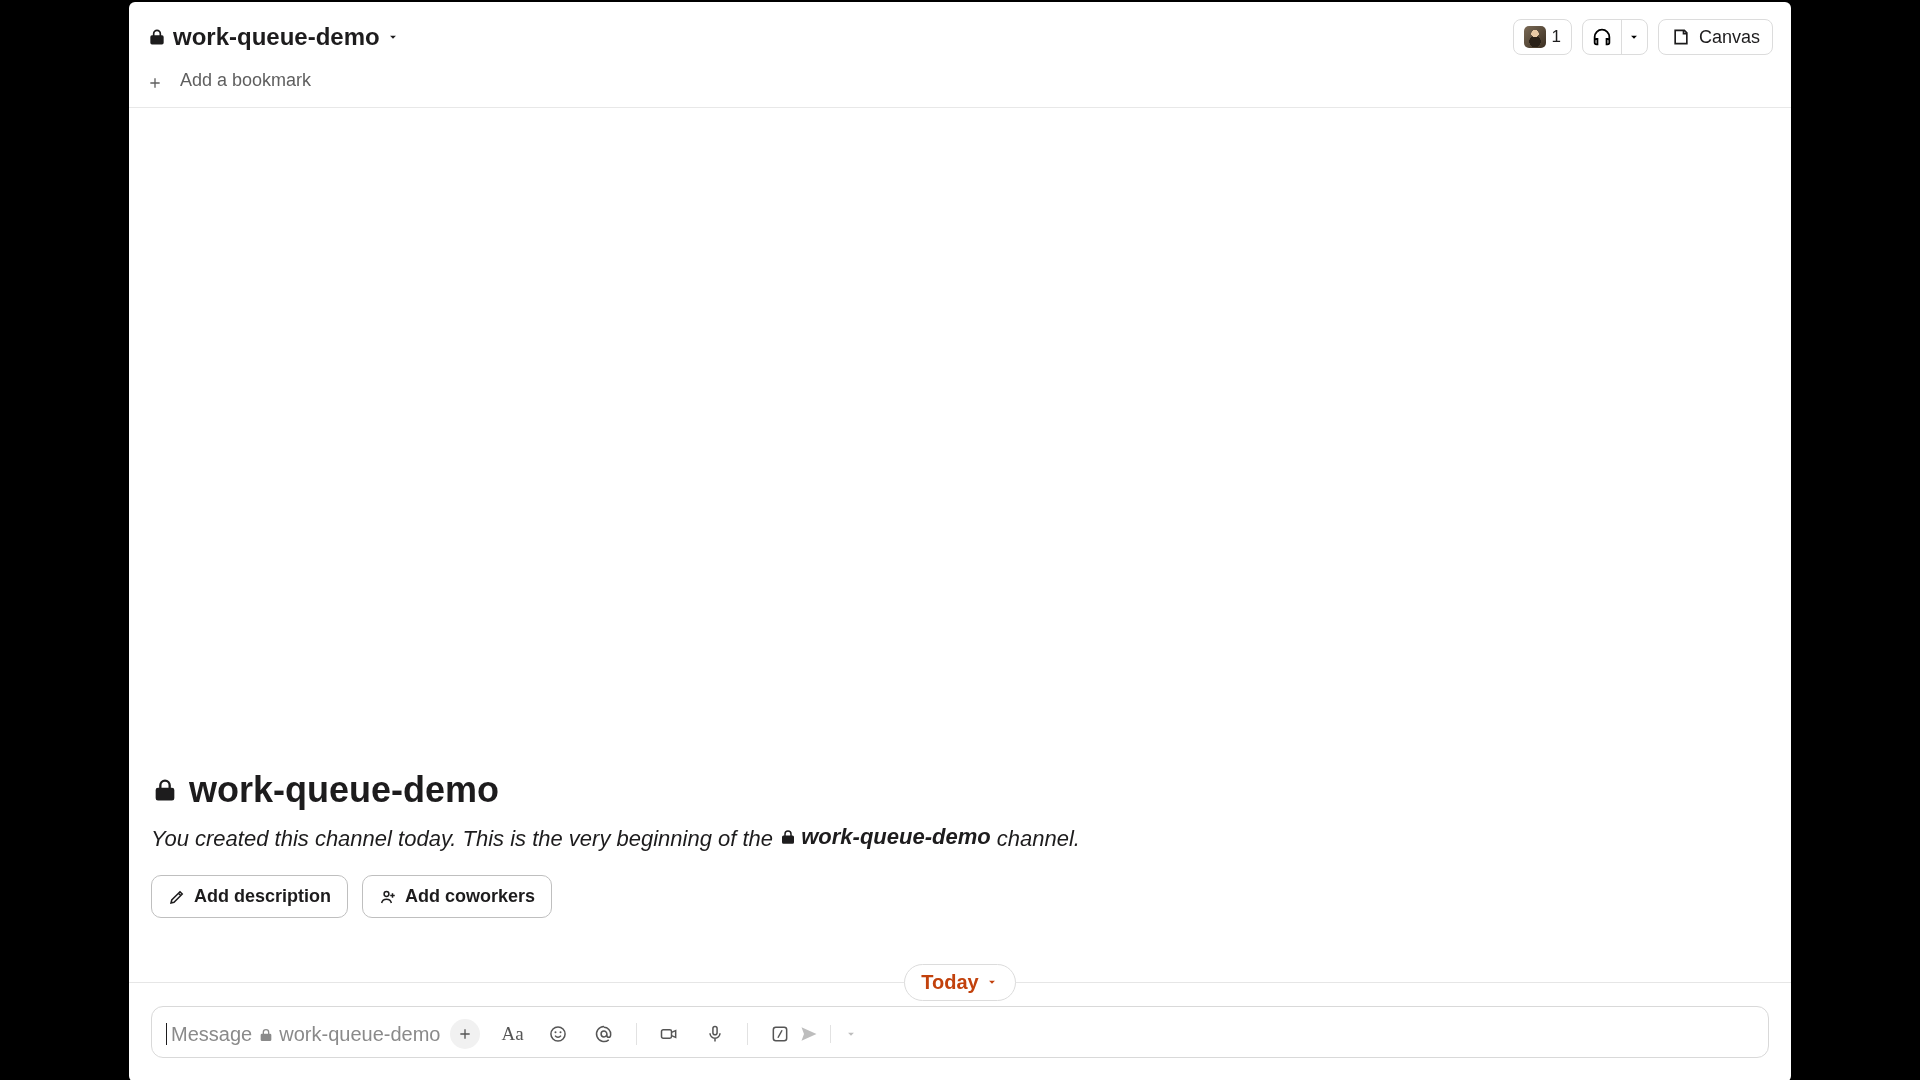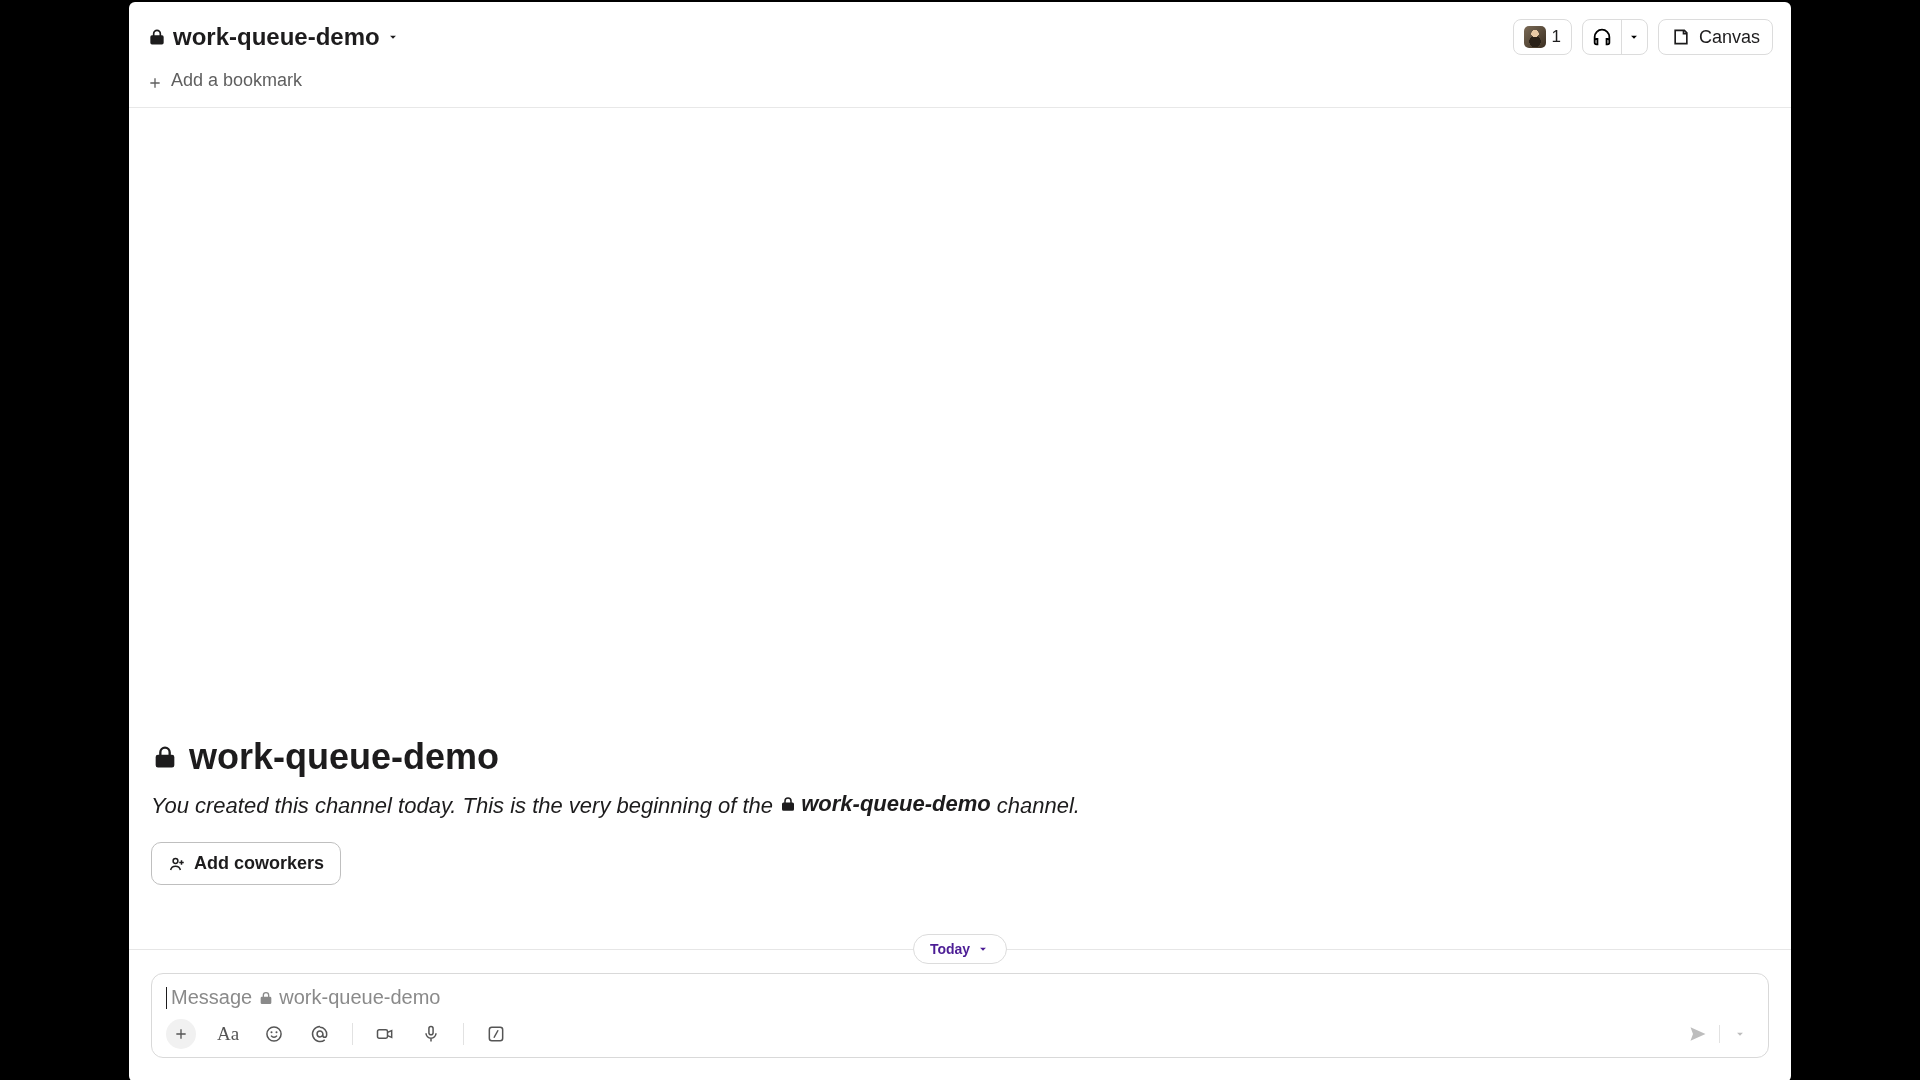--- a/index.html
+++ b/index.html
@@ -88,21 +88,21 @@
     border:1px solid #dcdcdc; border-radius:8px; height:36px;
     padding: 16px 12px; cursor:pointer; font-size:18px; color:#1d1c1d;
   }
 
   
   .bookmark-bar{
     padding: 8px 18px 12px 18px;
     border-bottom: 1px solid #e8e8e8;
   }
   .add-bookmark{
-    display:inline-flex; align-items:flex-end; gap:8px;
+    display:inline-flex; align-items:flex-end; gap:17px;
     color:#5f5f5f; font-size:18px; cursor:pointer;
   }
 
   
   .main{
     flex:1 1 auto;
     display:flex; flex-direction:column;
     overflow:hidden;
   }
   .spacer{ flex:1 1 auto; }
@@ -137,21 +137,21 @@
     display:flex; align-items:center; justify-content:center;
   }
   .date-divider::before{
     content:""; position:absolute; left:0; right:0; top:50%;
     height:1px; background:#e6e6e6;
   }
   .date-chip{
     position:relative; z-index:1;
     display:inline-flex; align-items:center; gap:6px;
     background:#fff; border:1px solid #dcdcdc; border-radius:999px;
-    padding:6px 16px; font-weight:700; font-size:14px; color:#4c1d95;
+    padding:6px 16px; font-weight:700; font-size:20px; color:#c2410c;
     cursor:pointer;
   }
 
   
   .msg-row{
     display:flex; gap:14px; padding: 10px 22px 18px 22px;
   }
   .avatar-md{
     width:46px; height:46px; border-radius:8px;
     background: linear-gradient(135deg,#6b5b46,#2c2116);
@@ -169,21 +169,21 @@
   .msg-time{ font-size:15px; color:#6f6f6f; }
   .msg-text{ font-size:20px; color:#6f6f6f; margin-top:2px; }
 
   
   .composer-wrap{
     padding: 0 22px 24px 22px;
   }
   .composer{
     border:1px solid #d9d9d9; border-radius:12px;
     padding: 12px 14px 8px 14px;
-    display:flex; flex-direction:column; gap:10px;
+    display:flex; flex-direction:row; gap:10px;
   }
   .placeholder-lock{ color:#8a8a8a; }
   .cursor-bar{
     display:inline-block; width:1px; height:22px; background:#1d1c1d;
     vertical-align:middle; margin-right:2px;
   }
   .composer-toolbar{
     display:flex; align-items:center; justify-content:space-between;
   }
   .tb-left{ display:flex; align-items:center; gap:18px; }
@@ -277,20 +277,26 @@
         <span>You created this channel today. This is the very beginning of the </span>
         <span class="chan-inline">
           <svg class="i18" viewBox="0 0 24 24">
               <path fill="currentColor" d="M17 10V8a5 5 0 0 0-10 0v2H6a2 2 0 0 0-2 2v7a2 2 0 0 0 2 2h12a2 2 0 0 0 2-2v-7a2 2 0 0 0-2-2h-1Zm-8-2a3 3 0 1 1 6 0v2H9V8Z"></path>
             </svg>
           <span>work-queue-demo</span>
         </span>
         <span> channel.</span>
       </div>
       <div class="intro-actions">
+        <button class="action-btn">
+          <svg class="i18" viewBox="0 0 24 24">
+              <path fill="none" stroke="currentColor" stroke-width="2" d="m4 20 1-4L16 5l3 3L8 19l-4 1ZM14 7l3 3"></path>
+            </svg>
+          <span>Add description</span>
+        </button>
         <button class="action-btn">
           <svg class="i18" viewBox="0 0 24 24">
               <circle cx="10" cy="8" r="3.2" fill="none" stroke="currentColor" stroke-width="2"></circle>
               <path fill="none" stroke="currentColor" stroke-width="2" d="M3.5 20c.8-3.4 3.4-5 6.5-5s5.7 1.6 6.5 5M18 7v6M15 10h6"></path>
             </svg>
           <span>Add coworkers</span>
         </button>
       </div>
     </div>
 

